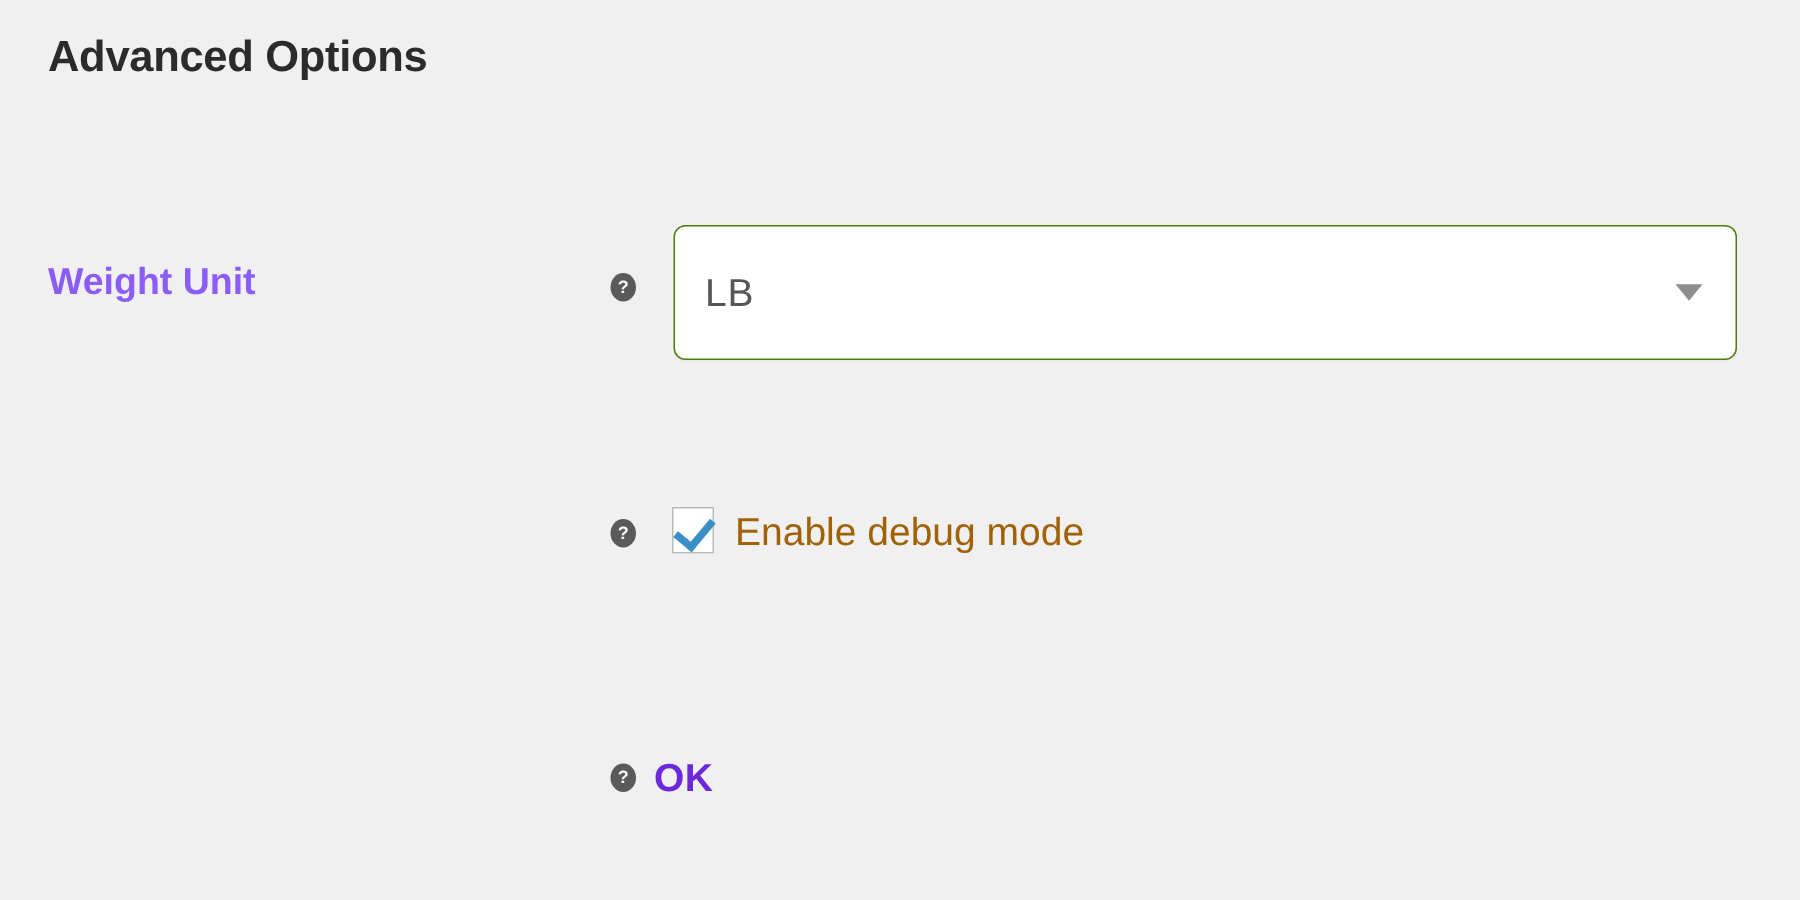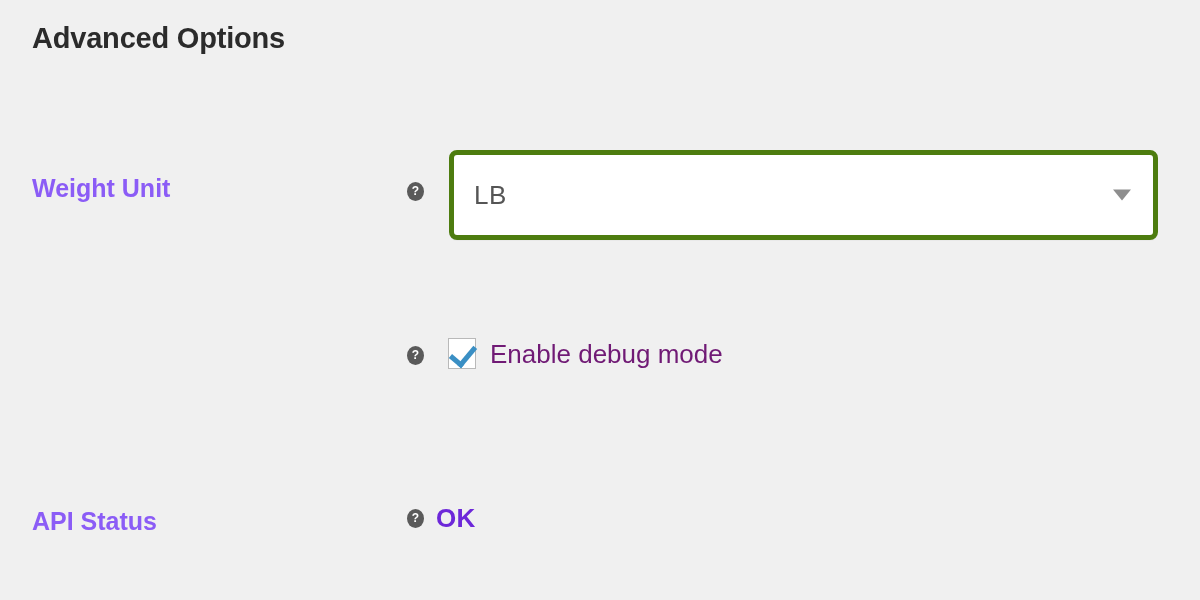--- a/index.html
+++ b/index.html
@@ -88,21 +88,21 @@
     top: -10px;
     width: 709px;
     height: 90px;
   }
   .select-box {
     position: relative;
     width: 100%;
     height: 100%;
     box-sizing: border-box;
     background: #ffffff;
-    border: 5px solid #4d7c0f;
+    border: 1px solid #4d7c0f;
     border-radius: 8px;
     box-shadow: 0 1px 1px rgba(0,0,0,0.03);
     display: flex;
     align-items: center;
     cursor: pointer;
   }
   .select-value {
     padding-left: 20px;
     font-size: 26px;
     color: #555555;
@@ -146,21 +146,21 @@
     top: 2px;
     width: 11px;
     height: 20px;
     border: solid #3a8fc4;
     border-width: 0 5px 5px 0;
     transform: rotate(40deg);
   }
   .checkbox-label {
     margin-left: 14px;
     font-size: 26px;
-    color: #701a75;
+    color: #a16207;
     font-family: "Liberation Sans Narrow", "Liberation Sans", sans-serif;
     white-space: nowrap;
     line-height: 1;
   }
 
   
   .status-value {
     position: absolute;
     left: 436px;
     top: 2px;
@@ -199,20 +199,19 @@
 
     <div class="checkbox-line">
       <span class="checkbox-box">
         <span class="checkbox-check"></span>
       </span>
       <span class="checkbox-label">Enable debug mode</span>
     </div>
   </div>
 
   <div class="form-row row-api">
-    <div class="row-label">API Status</div>
 
     <div class="help-icon">?</div>
 
     <div class="status-value">OK</div>
   </div>
 
 </div>
 
 </body></html>

